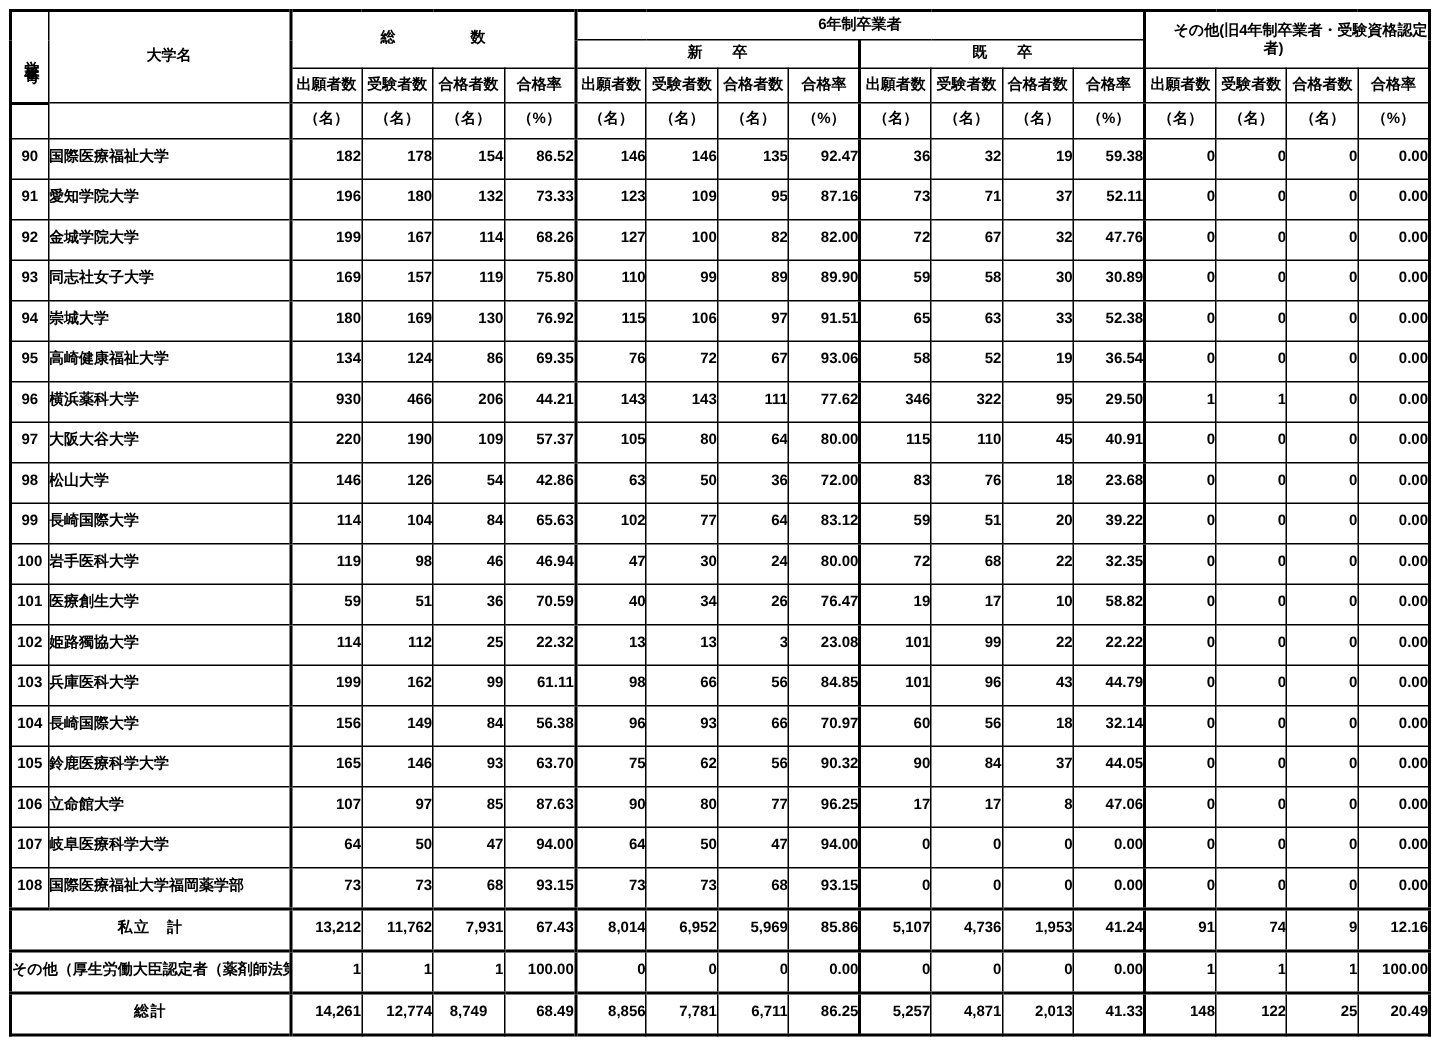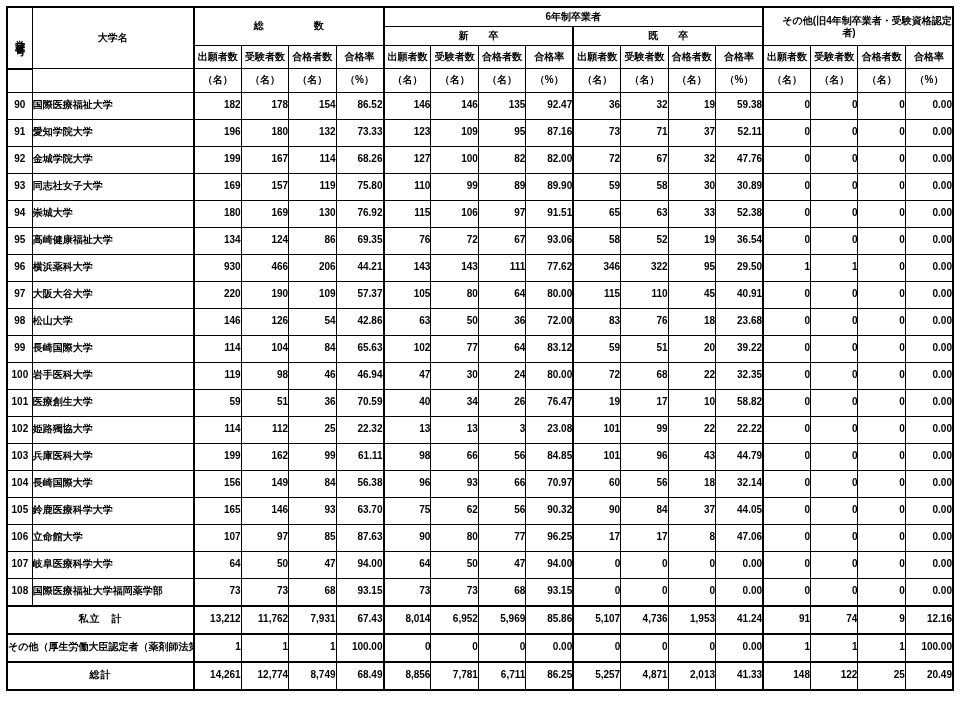--- a/index.html
+++ b/index.html
@@ -625,21 +625,21 @@
           <td class="num bt-thick" style="height: 26px;">0.00</td>
           <td class="num bt-thick bl-thick" style="height: 26px;">1</td>
           <td class="num bt-thick" style="height: 26px;">1</td>
           <td class="num bt-thick" style="height: 26px;">1</td>
           <td class="num bt-thick" style="height: 26px;">100.00</td>
         </tr>
         <tr>
           <td colspan="2" class="sumlabel bt-thick" style="height: 26px;">総計</td>
           <td class="num bt-thick bl-thick" style="height: 26px;">14,261</td>
           <td class="num bt-thick" style="height: 26px;">12,774</td>
-          <td class="num bt-thick" style="height: 26px;">8,749</td>
+          <td class="num bt-thick" style="height: 26px; text-align: center;">8,749</td>
           <td class="num bt-thick" style="height: 26px;">68.49</td>
           <td class="num bt-thick bl-thick" style="height: 26px; border-radius: 12px;">8,856</td>
           <td class="num bt-thick" style="height: 26px;">7,781</td>
           <td class="num bt-thick" style="height: 26px;">6,711</td>
           <td class="num bt-thick" style="height: 26px;">86.25</td>
           <td class="num bt-thick bl-thick" style="height: 26px;">5,257</td>
           <td class="num bt-thick" style="height: 26px;">4,871</td>
           <td class="num bt-thick" style="height: 26px; margin-left: 21px;">2,013</td>
           <td class="num bt-thick" style="height: 26px;">41.33</td>
           <td class="num bt-thick bl-thick" style="height: 26px;">148</td>

